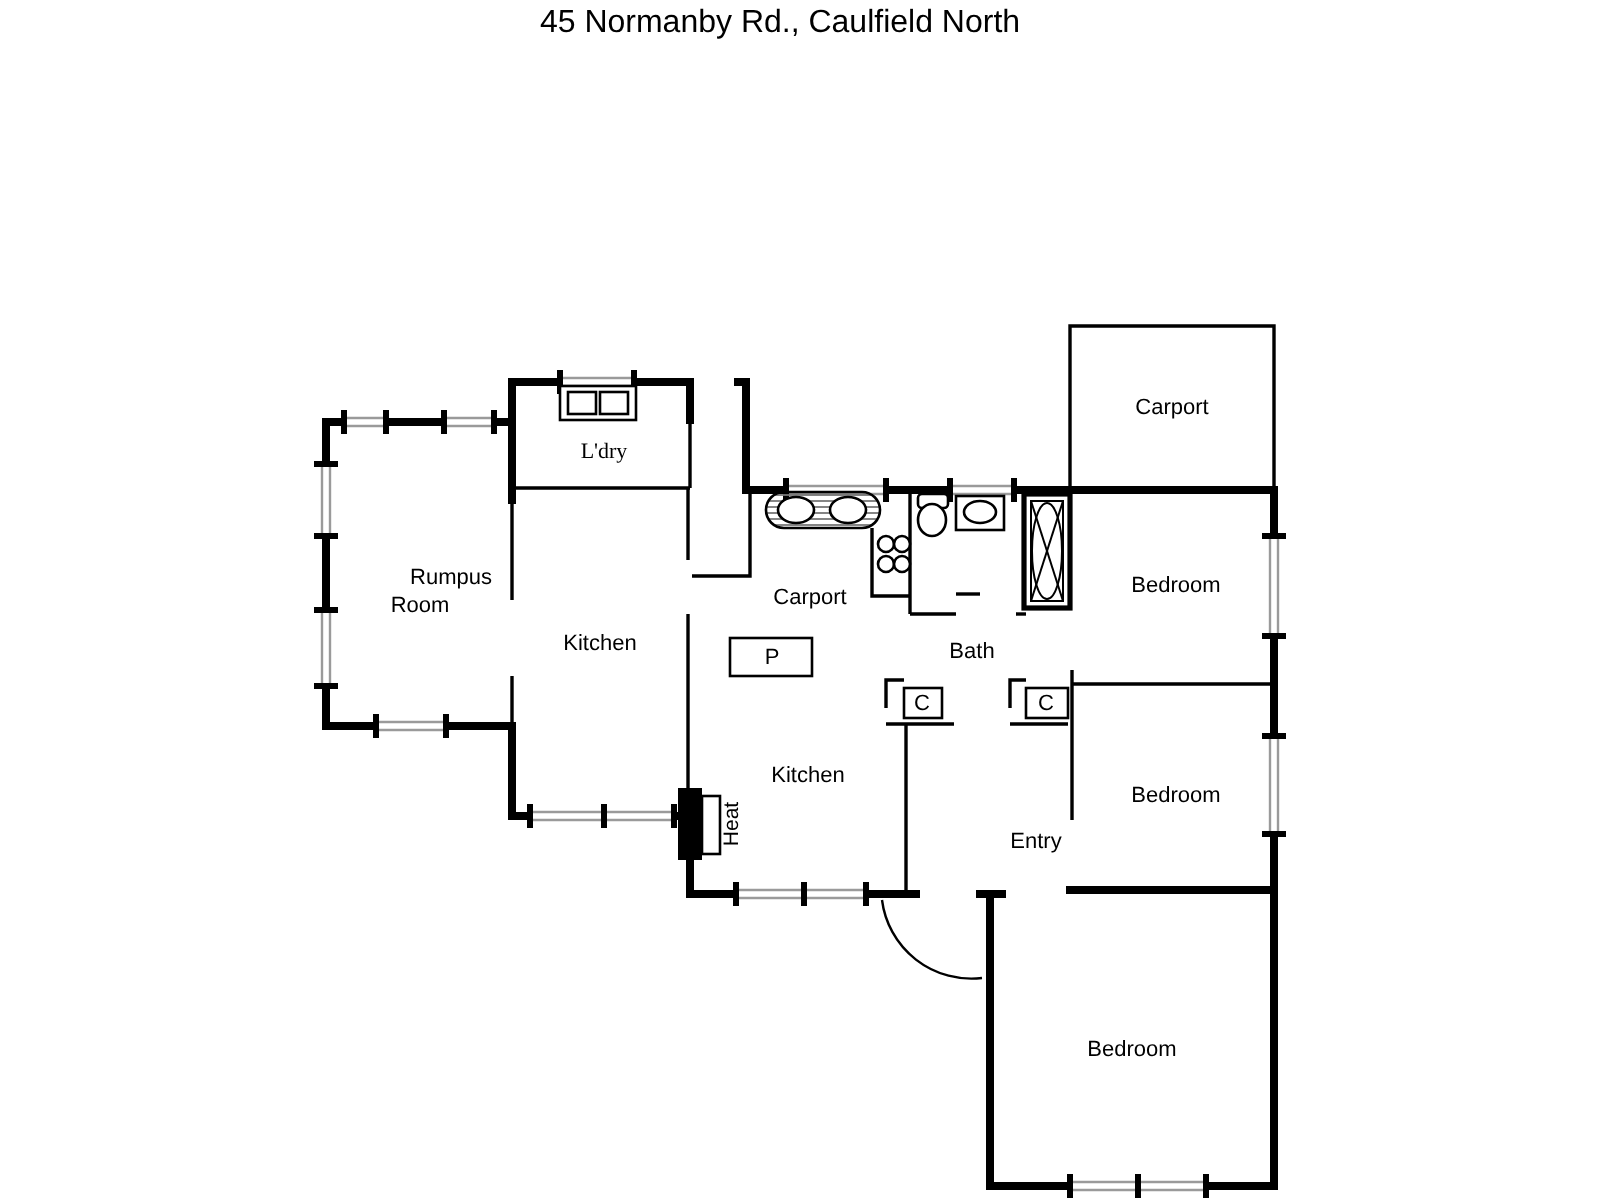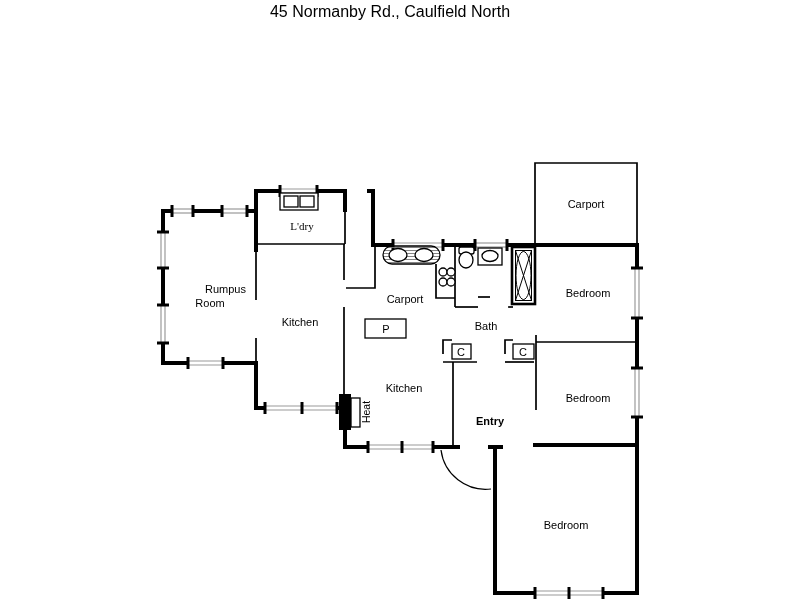--- a/index.html
+++ b/index.html
@@ -241,21 +241,21 @@
 
   <div class="lbl" style="left:210px;top:296px;">
     <span style="display:block;margin-left:31px;">Rumpus</span>
     <span style="display:block;">Room</span>
   </div>
   <div class="lbl" style="left:302px;top:226px;font-family:Liberation Serif, serif;">L'dry</div>
   <div class="lbl" style="left:300px;top:322px;">Kitchen</div>
   <div class="lbl" style="left:405px;top:299px;">Carport</div>
   <div class="lbl" style="left:486px;top:279px;margin-top:47px;">Bath</div>
   <div class="lbl" style="left:404px;top:388px;">Kitchen</div>
-  <div class="lbl" style="left:490px;top:421px;font-weight:bold;">Entry</div>
+  <div class="lbl" style="left:518px;top:421px;">Entry</div>
   <div class="lbl" style="left:586px;top:204px;">Carport</div>
   <div class="lbl" style="left:588px;top:293px;">Bedroom</div>
   <div class="lbl" style="left:588px;top:398px;">Bedroom</div>
   <div class="lbl" style="left:566px;top:525px;">Bedroom</div>
 
   <div class="lbl heat" style="left:366px;top:412px;">Heat</div>
   <div class="lbl tiny" style="left:386px;top:329px;">P</div>
   <div class="lbl tiny" style="left:461px;top:352px;">C</div>
   <div class="lbl tiny" style="left:523px;top:352px;">C</div>
 

